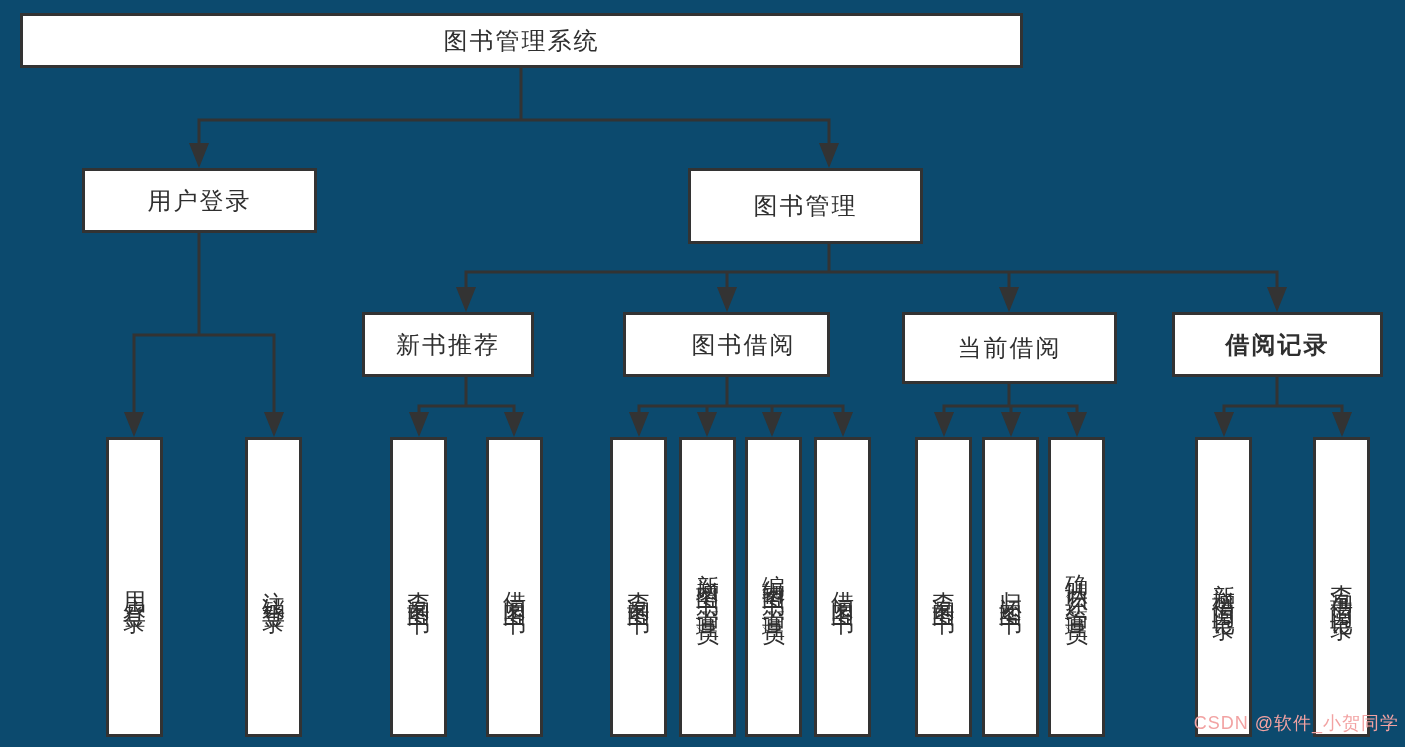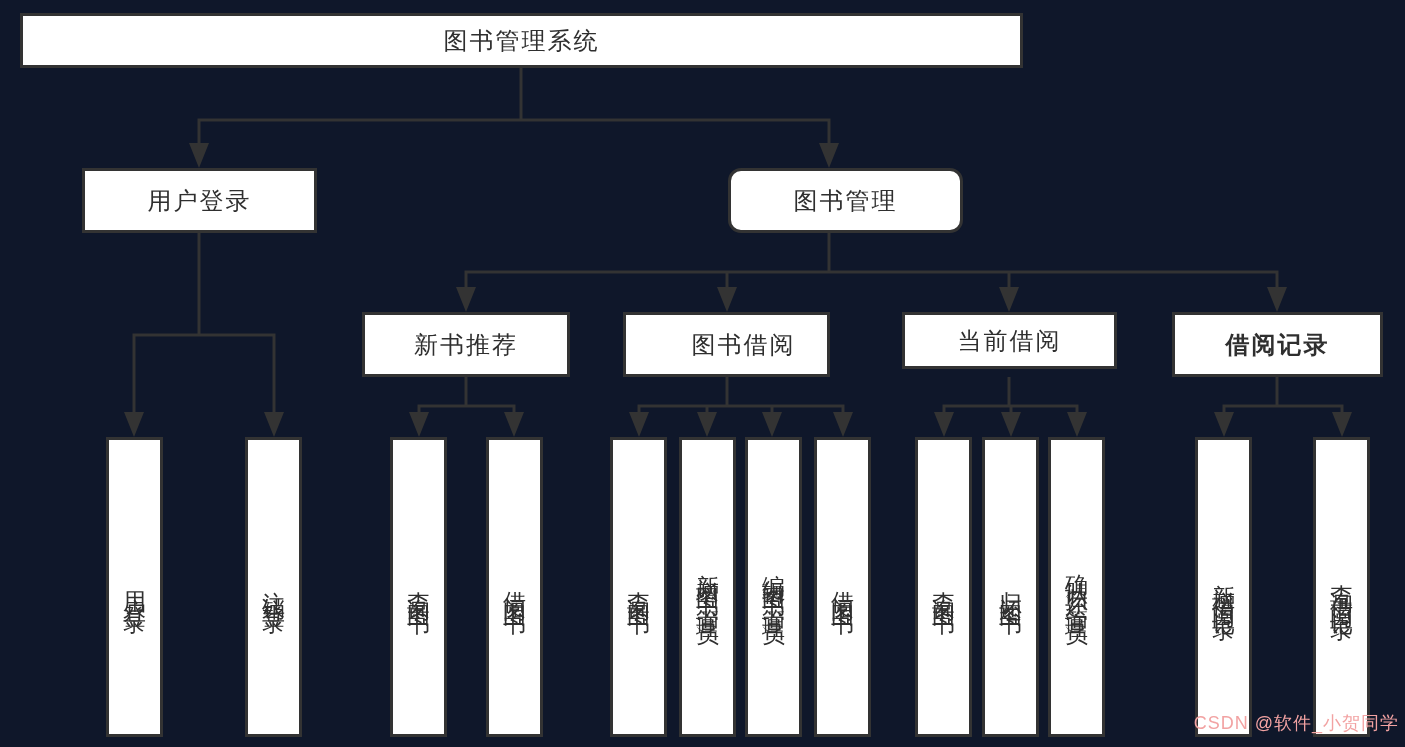--- a/index.html
+++ b/index.html
@@ -5,21 +5,21 @@
   * { margin: 0; padding: 0; box-sizing: border-box; }
   html, body { background: #ffffff; }
   body {
     font-family: "Liberation Sans", "DejaVu Sans", sans-serif;
     color: #2f2f2f;
   }
   .canvas {
     position: relative;
     width: 1405px;
     height: 747px;
-    background: #0f172a;
+    background: #0c4a6e;
     overflow: hidden;
   }
   svg.wires {
     position: absolute;
     left: 0; top: 0;
     width: 1405px; height: 747px;
     pointer-events: none;
   }
   .node {
     position: absolute;
@@ -107,31 +107,31 @@
     </g>
   </svg>
 
   <div class="node node-h" style="left:20px; top:13px; width:1003px; height:55px;">
     <span>图书管理系统</span>
   </div>
 
   <div class="node node-h" style="left:82px; top:168px; width:235px; height:65px;">
     <span>用户登录</span>
   </div>
-  <div class="node node-h" style="left:728px; top:168px; width:235px; height:65px;border-radius:13px;">
+  <div class="node node-h" style="left:688px; top:168px; width:235px; height:76px;">
     <span>图书管理</span>
   </div>
 
-  <div class="node node-h" style="left:362px; top:312px; width:208px; height:65px;">
+  <div class="node node-h" style="left:362px; top:312px; width:172px; height:65px;">
     <span>新书推荐</span>
   </div>
   <div class="node node-h" style="left:623px; top:312px; width:207px; height:65px;padding-left:34px;">
     <span>图书借阅</span>
   </div>
-  <div class="node node-h" style="left:902px; top:312px; width:215px; height:57px;">
+  <div class="node node-h" style="left:902px; top:312px; width:215px; height:72px;">
     <span>当前借阅</span>
   </div>
   <div class="node node-h" style="left:1172px; top:312px; width:211px; height:65px;font-weight:bold;">
     <span>借阅记录</span>
   </div>
 
   <div class="node node-leaf" style="left:106px;">
     <span class="v-text">用户登录</span>
   </div>
   <div class="node node-leaf" style="left:245px;">

